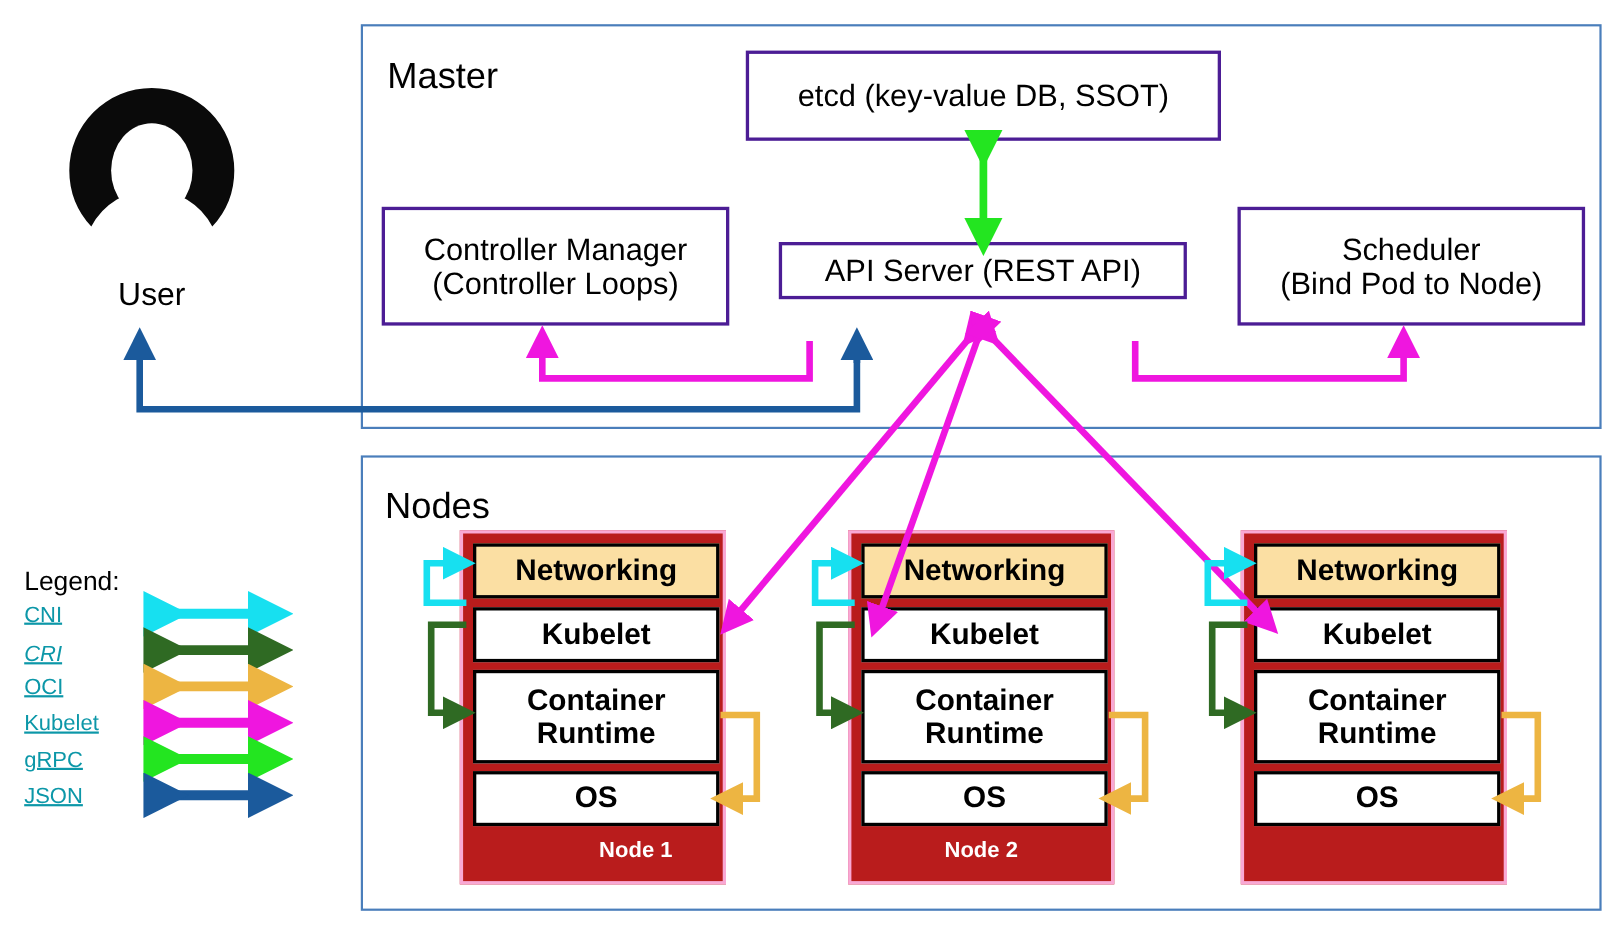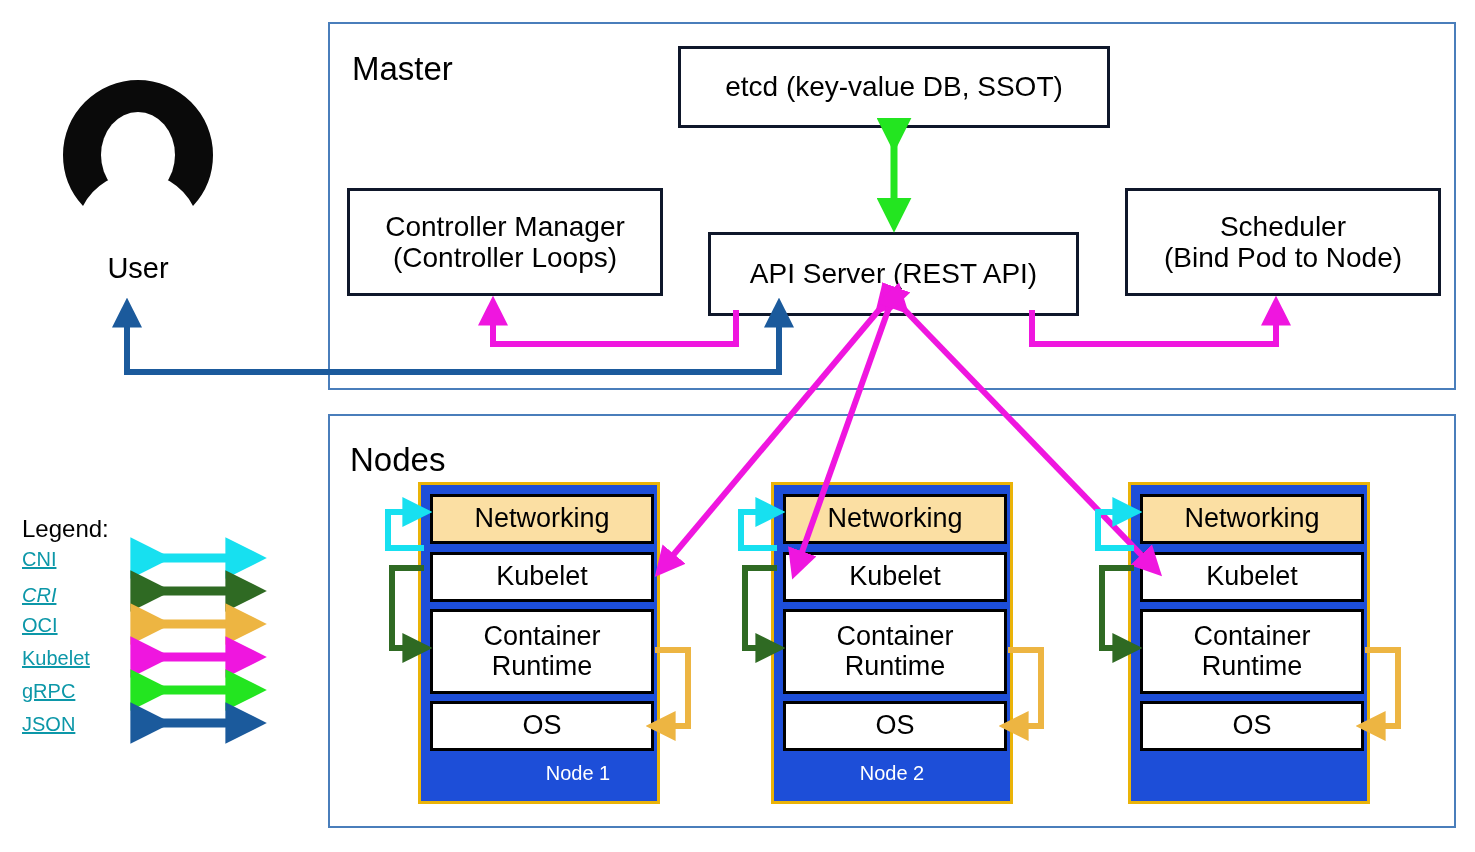--- a/index.html
+++ b/index.html
@@ -30,38 +30,39 @@
   .group-title {
     position: absolute;
     font-size: 33px;
     color: #000000;
     line-height: 1;
     white-space: nowrap;
   }
 
   
   .comp-box {
-    border: 3px solid #0f172a;
+    border: 3px solid #4c1d95;
     background: #ffffff;
     display: flex;
     align-items: center;
     justify-content: center;
     text-align: center;
   }
   .comp-box .label {
     font-size: 28px;
     color: #000;
     line-height: 1.12;
     white-space: pre-line;
   }
 
   
   .node-box {
-    background: #1d4ed8;
-    border: 3px solid #eab308;
+    background: #b91c1c;
+    border: 3px solid #f9a8d4;
+    font-weight: bold;
   }
   .node-layer {
     position: absolute;
     border: 3px solid #000000;
     background: #ffffff;
     display: flex;
     align-items: center;
     justify-content: center;
     text-align: center;
     box-sizing: border-box;
@@ -121,21 +122,21 @@
 
   <div class="abs comp-box" style="left:678px; top:46px; width:432px; height:82px;">
     <span class="label">etcd (key-value DB, SSOT)</span>
   </div>
 
   <div class="abs comp-box" style="left:347px; top:188px; width:316px; height:108px;">
     <span class="label">Controller Manager
 (Controller Loops)</span>
   </div>
 
-  <div class="abs comp-box" style="left:708px; top:232px; width:371px; height:84px;">
+  <div class="abs comp-box" style="left:708px; top:220px; width:371px; height:52px;">
     <span class="label">API Server (REST API)</span>
   </div>
 
   <div class="abs comp-box" style="left:1125px; top:188px; width:316px; height:108px;">
     <span class="label">Scheduler
 (Bind Pod to Node)</span>
   </div>
 
   <div class="abs node-box" style="left:418px; top:482px; width:242px; height:322px;">
     <div class="node-layer networking" style="left:9px; top:9px; width:224px; height:50px;">

